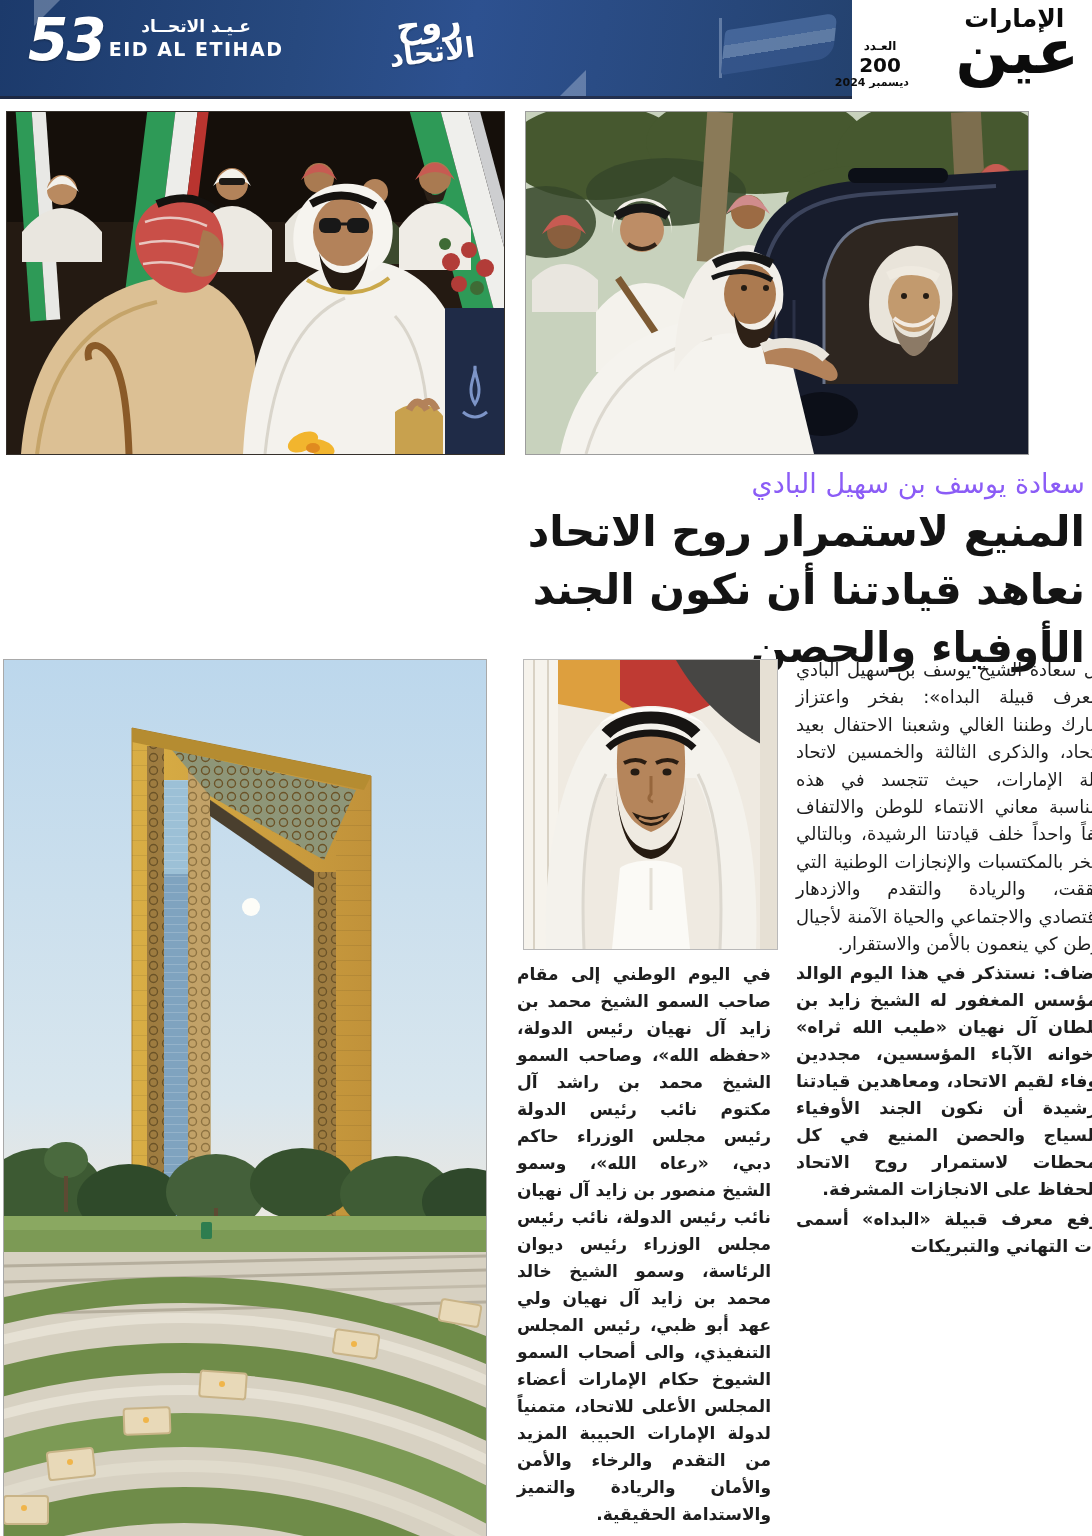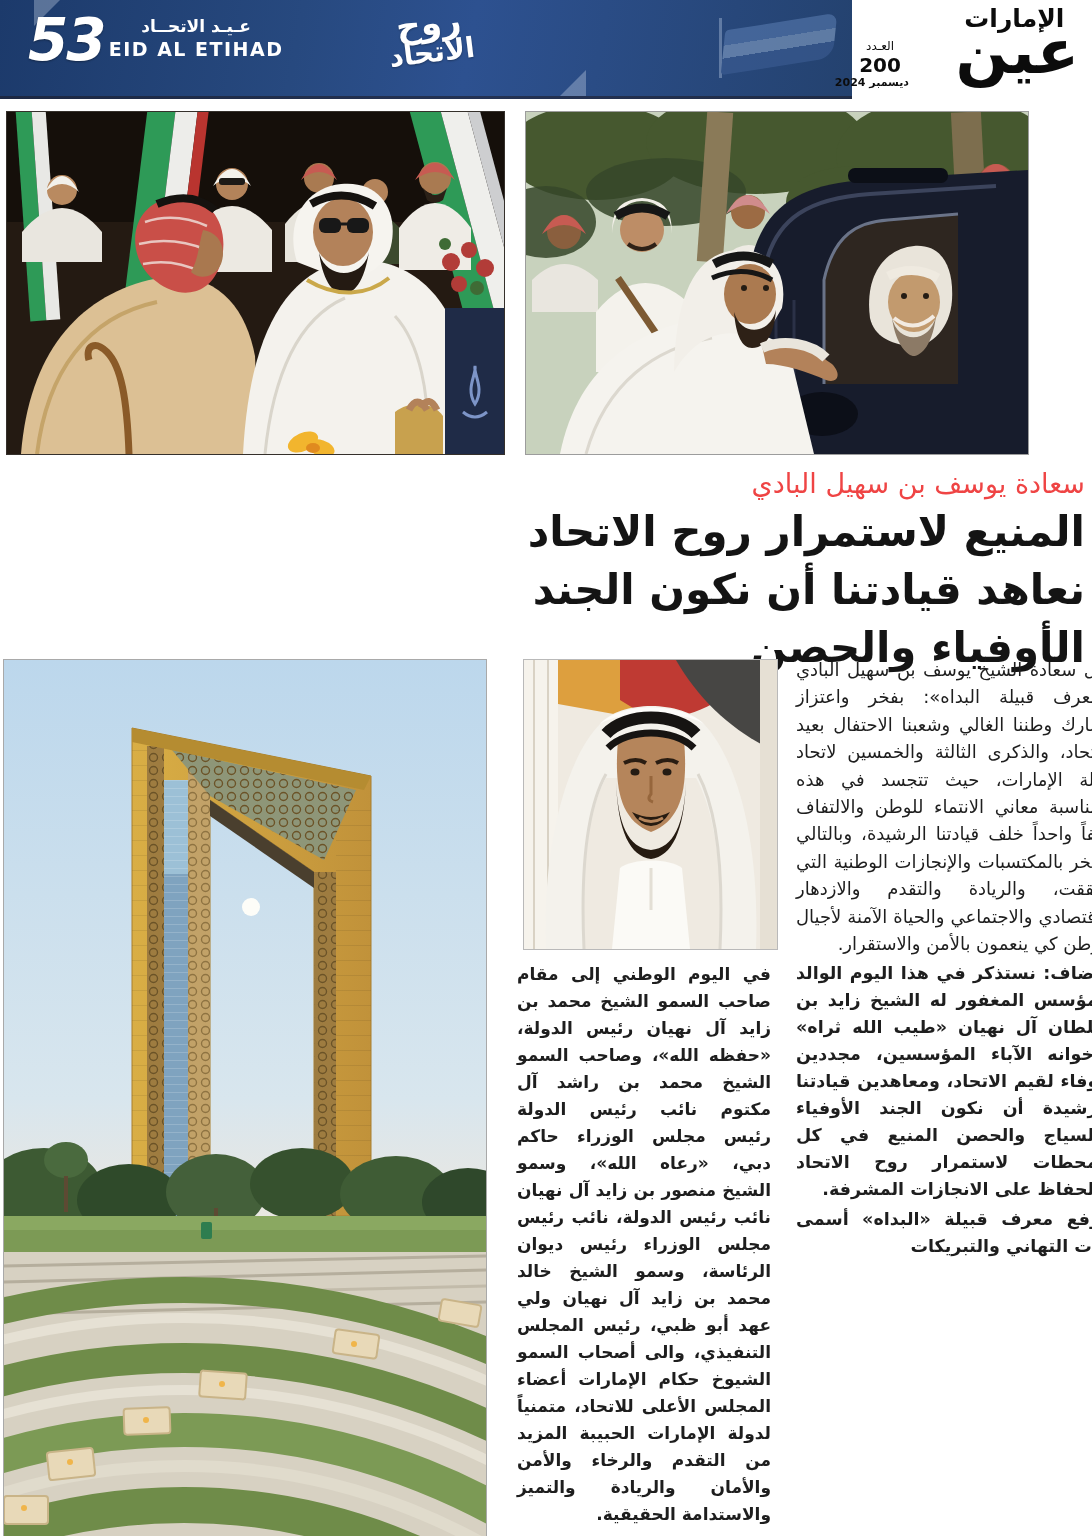--- a/index.html
+++ b/index.html
@@ -27,33 +27,33 @@
           background:linear-gradient(180deg,#5c7fb4 0 34%,#8ea9cd 34% 63%,#3f6097 63% 100%);
           transform:skewY(-9deg) skewX(-6deg);border-radius:4px 10px 14px 4px;}
   .flag-mark .pole{position:absolute;left:14px;top:0;width:3px;height:60px;background:#8fa5c6;}
   
   .masthead{position:absolute;left:845px;top:4px;width:242px;height:100px;color:#0c0c0c;}
   .mast-title{position:absolute;right:8px;top:2px;text-align:center;line-height:1;}
   .mast-sub{font-size:25px;font-weight:800;letter-spacing:0;}
   .mast-main{display:block;font-size:62px;font-weight:900;margin-top:-10px;margin-left:6px;
              letter-spacing:-2px;}
   .issue-box{position:absolute;left:6px;top:36px;width:58px;text-align:center;line-height:1.15;}
-  .issue-label{font-size:12px;font-weight:400;}
+  .issue-label{font-size:12px;font-weight:700;}
   .issue-num{font-size:20px;font-weight:700;}
   .issue-date{font-size:11px;font-weight:700;white-space:nowrap;}
   
   .photo{position:absolute;background:#ddd;}
   .photo svg{display:block;width:100%;height:100%;}
   .photo-tl{left:6px;top:111px;width:497px;height:342px;border:1px solid #35302b;}
   .photo-tr{left:525px;top:111px;width:502px;height:342px;border:1px solid #9c9c9c;}
   .photo-frame{left:3px;top:659px;width:482px;height:877px;border:1px solid #a9a9a9;}
   .photo-portrait{left:523px;top:659px;width:253px;height:289px;border:1px solid #b9b9b9;}
   
   .head-block{position:absolute;right:7px;top:466px;width:712px;text-align:right;color:#141414;}
-  .kicker{font-size:27px;font-weight:500;color:#ef4444;line-height:1.3;}
+  .kicker{font-size:27px;font-weight:500;color:#8b5cf6;line-height:1.3;}
   .headline{font-size:42px;font-weight:800;line-height:1.38;margin-top:2px;letter-spacing:-.5px;}
   .headline span{display:block;}
   
   .col{position:absolute;text-align:justify;color:#1e1e1e;}
   .col p{margin:0 0 2px 0;}
   .col-right{left:796px;top:656px;width:315px;}
   .col-right .p-lead{font-size:18px;line-height:27.4px;font-weight:400;}
   .col-right .p-bold{font-size:17.5px;line-height:27px;font-weight:700;margin-top:3px;}
   .col-middle{left:517px;top:961px;width:254px;}
   .col-middle .p-bold{font-size:17px;line-height:27px;font-weight:700;}

